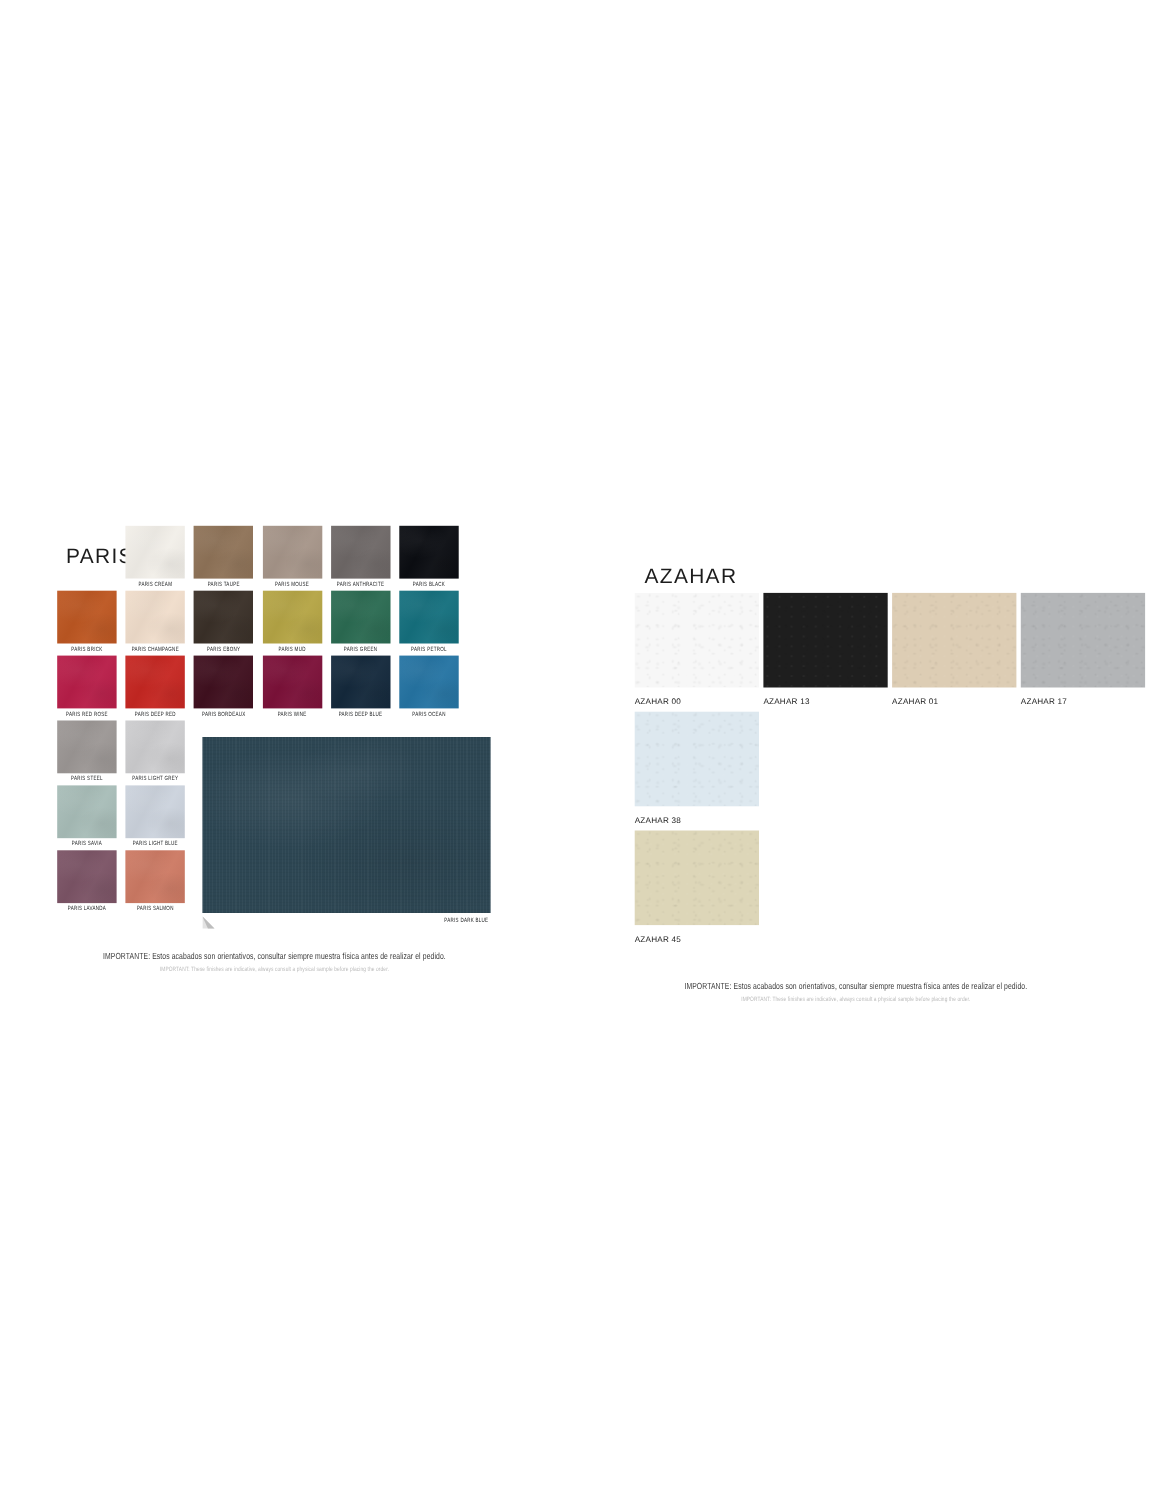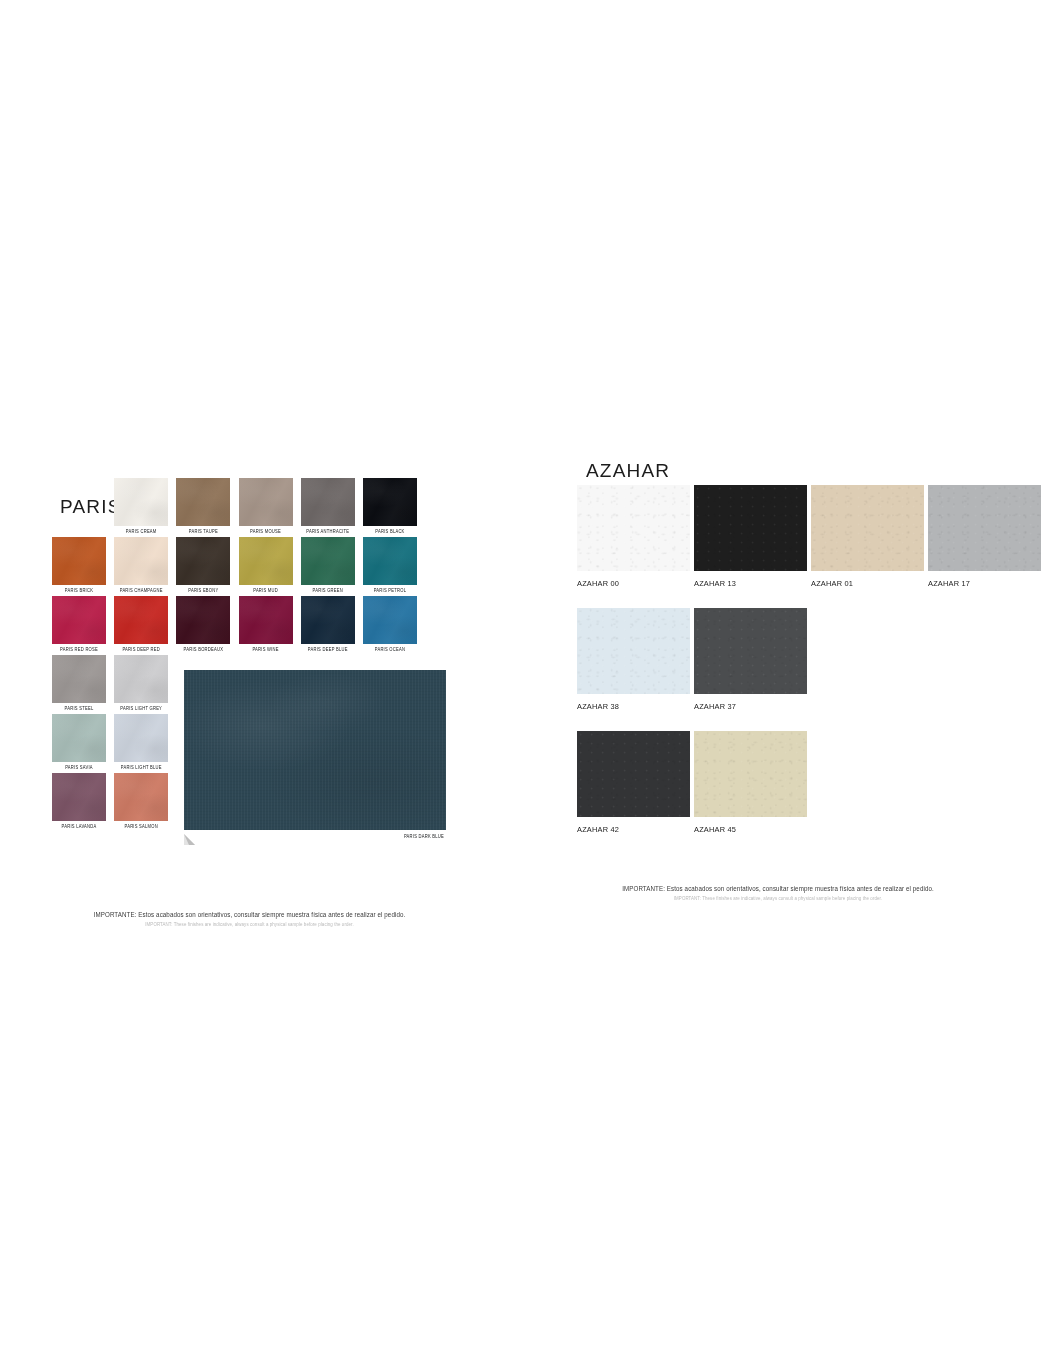--- a/index.html
+++ b/index.html
@@ -120,36 +120,36 @@
     position: absolute;
     left: 0px;
     top: 2px;
     width: 12px;
     height: 12px;
   }
 
   
   #azahar-panel {
     left: 568px;
-    top: 452px;
+    top: 506px;
     width: 420px;
     height: 420px;
   }
   #azahar-panel .panel-title {
     position: absolute;
     left: 18px;
     top: 8px;
   }
   .az-grid {
     position: absolute;
     left: 9px;
     top: 33px;
     display: flex;
     flex-direction: column;
-    gap: 20px;
+    gap: 5px;
   }
   .az-row {
     display: flex;
     gap: 4px;
   }
   .az-cell {
     width: 113px;
   }
   .swatch-az {
     width: 113px;
@@ -164,21 +164,20 @@
     margin-top: 8px;
     white-space: nowrap;
     font-family: "Liberation Sans", sans-serif;
   }
 
   
   .disclaimer {
     position: absolute;
     text-align: center;
     width: 100%;
-    margin-top: 44px;
   }
   .disc-es {
     font-size: 6.2px;
     color: #3a3a3a;
     letter-spacing: 0.1px;
     white-space: nowrap;
     transform: scaleY(1.3);
   }
   .disc-en {
     font-size: 4.4px;
@@ -446,34 +445,22 @@
             <div class="cap-az">AZAHAR 17</div>
           </div>
         </div>
         <div class="az-row">
           <div class="az-cell">
             <div class="swatch-az" style="background: rgb(221, 232, 239);">
               <div class="tex tex-leather"></div>
             </div>
             <div class="cap-az">AZAHAR 38</div>
           </div>
-          <div class="az-cell">
-            <div class="swatch-az" style="background: rgb(75, 77, 79);">
-              <div class="tex tex-leather"></div>
-            </div>
-            <div class="cap-az">AZAHAR 37</div>
-          </div>
         </div>
         <div class="az-row">
-          <div class="az-cell">
-            <div class="swatch-az" style="background: rgb(51, 52, 54);">
-              <div class="tex tex-leather"></div>
-            </div>
-            <div class="cap-az">AZAHAR 42</div>
-          </div>
           <div class="az-cell">
             <div class="swatch-az" style="background: rgb(221, 214, 184);">
               <div class="tex tex-leather"></div>
             </div>
             <div class="cap-az">AZAHAR 45</div>
           </div>
         </div>
       </div>
 
     <div class="disclaimer" id="azahar-disclaimer">

